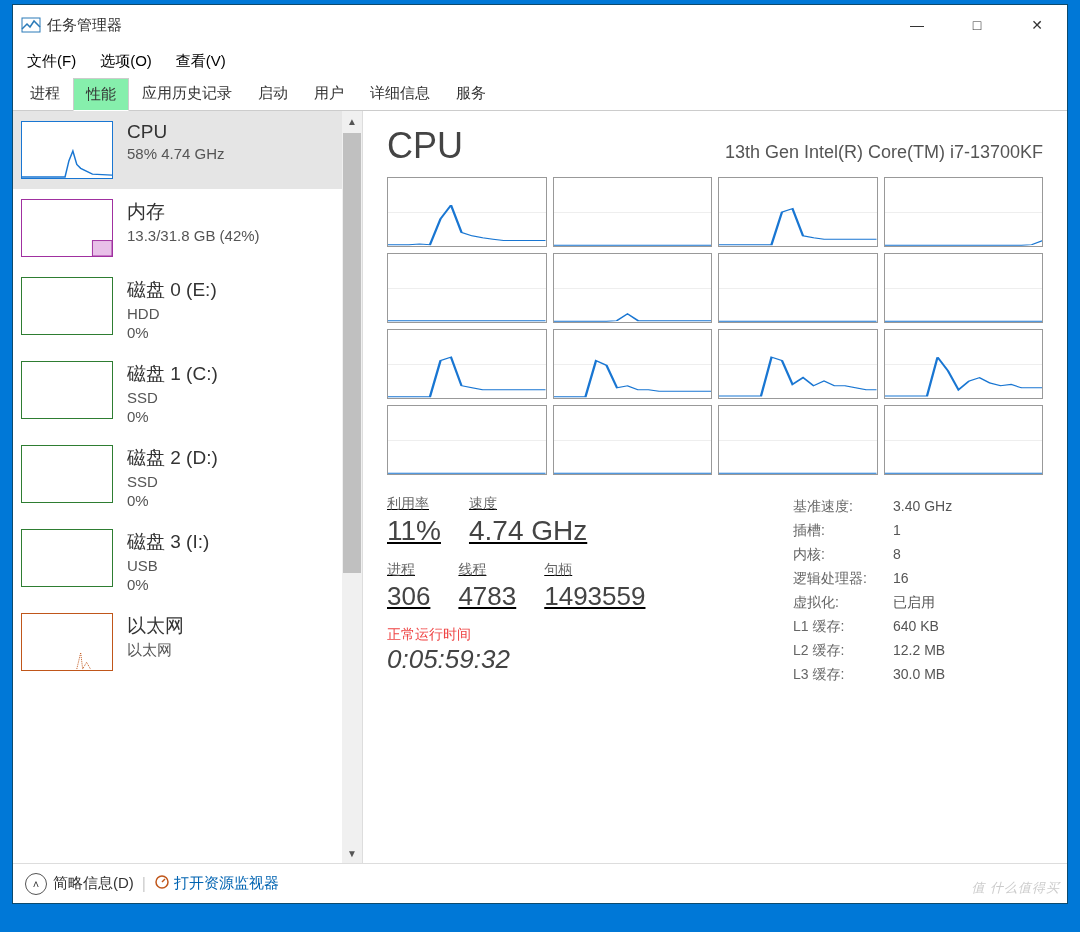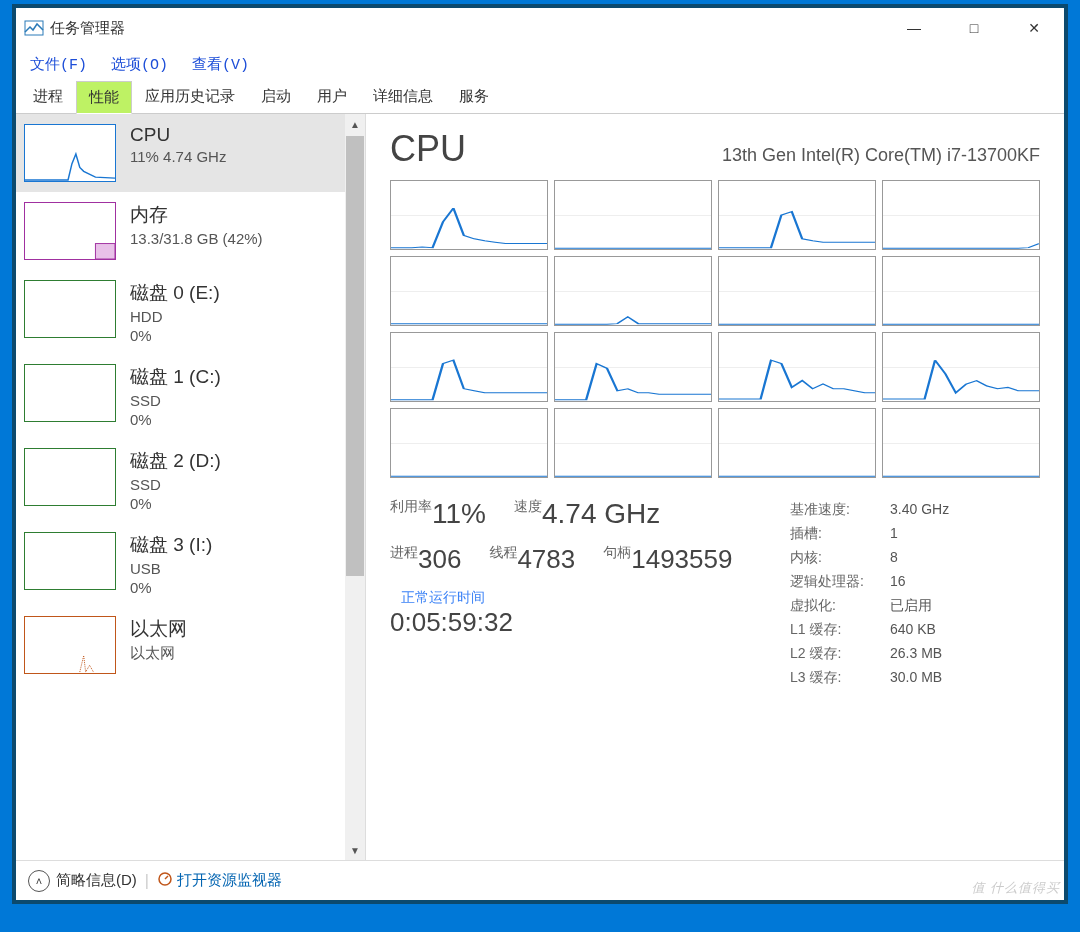--- a/index.html
+++ b/index.html
@@ -1,27 +1,27 @@
 <!DOCTYPE html>
 <html><head>
 <meta charset="utf-8">
 <style>
 * { box-sizing: border-box; margin: 0; padding: 0; }
 body { font-family: "Microsoft YaHei", "Segoe UI", sans-serif; background: #0078d7; width: 1080px; height: 932px; overflow: hidden; position: relative; }
-.window { position: absolute; top: 4px; left: 12px; right: 12px; bottom: 28px; background: #fff; border: 4px solid #0c4a6e; display: flex; flex-direction: column; }
+.window { position: absolute; top: 4px; left: 12px; right: 12px; bottom: 28px; background: #fff; border: 1px solid #0c4a6e; display: flex; flex-direction: column; }
 .titlebar { height: 40px; display: flex; align-items: center; padding: 0 0 0 8px; }
 .titlebar-icon { width: 20px; height: 16px; margin-right: 6px; }
 .titlebar-text { font-size: 15px; color: #333; flex: 1; }
 .win-controls { display: flex; }
 .win-btn { width: 60px; height: 40px; display: flex; align-items: center; justify-content: center; font-size: 14px; color: #333; }
 .menubar { height: 32px; display: flex; align-items: center; padding: 0 8px; gap: 12px; }
-.menu-item { font-size: 15px; color: #1d4ed8; padding: 2px 6px; font-family: Liberation Mono, monospace; }
+.menu-item { font-size: 15px; color: #000000; padding: 2px 6px; }
 .tabbar { height: 34px; display: flex; align-items: flex-end; border-bottom: 1px solid #ccc; padding: 0 4px; }
 .tab { font-size: 15px; padding: 6px 12px; border: 1px solid transparent; color: #333; }
-.tab.active { border: 1px solid #ccc; border-bottom: 1px solid #fff; background: #bef264; margin-bottom: -1px; }
+.tab.active { border: 1px solid #ccc; border-bottom: 1px solid #fff; background: #86efac; margin-bottom: -1px; }
 .content { flex: 1; display: flex; overflow: hidden; justify-content: flex-end; }
 .sidebar { width: 350px; border-right: 1px solid #ddd; overflow-y: auto; position: relative; }
 .sidebar-scroll { position: absolute; right: 0; top: 0; bottom: 0; width: 20px; background: #f0f0f0; }
 .sidebar-scroll-thumb { position: absolute; width: 18px; left: 1px; top: 22px; height: 440px; background: #c0c0c0; }
 .sidebar-scroll-arrow { position: absolute; width: 20px; height: 20px; display: flex; align-items: center; justify-content: center; font-size: 10px; color: #555; }
 .sidebar-items { padding-right: 20px; }
 .side-item { display: flex; align-items: flex-start; padding: 10px 8px; gap: 14px; }
 .side-item.selected { background: #e5e5e5; }
 .thumb { width: 92px; height: 58px; border: 1px solid #888; position: relative; background: #fff; flex-shrink: 0; }
 .thumb.cpu { border-color: #1976d2; }
@@ -38,29 +38,29 @@
 .main-subtitle { font-size: 18px; color: #555; }
 .chart-labels { display: flex; justify-content: space-between; font-size: 13px; color: #666; margin-bottom: 4px; }
 .core-grid { display: grid; grid-template-columns: repeat(4, 1fr); gap: 6px; margin-bottom: 20px; }
 .core { height: 70px; border: 1px solid #999; position: relative; background: #fff; overflow: hidden; }
 .core .gridline { position: absolute; width: 100%; height: 1px; background: #eee; }
 .core svg { position: absolute; bottom: 0; left: 0; width: 100%; height: 100%; }
 .stats { display: flex; gap: 30px; }
 .stats-left { flex: 1; }
 .stats-right { min-width: 250px; }
 .stat-group { display: flex; gap: 28px; margin-bottom: 14px; }
-.stat-block { display: flex; flex-direction: row; }
+.stat-block { display: flex; flex-direction: column; text-decoration: underline; }
 .stat-label { font-size: 14px; color: #666; margin-bottom: 2px; }
 .stat-value { font-size: 28px; color: #444; }
 .stat-block.small .stat-value { font-size: 26px; }
 .detail-row { display: flex; font-size: 14px; color: #555; padding: 3px 0; }
 .detail-label { width: 100px; color: #666; }
 .detail-value { color: #555; }
-.uptime-label { font-size: 14px; color: #3b82f6; margin-top: 4px; margin-left: 11px; }
-.uptime-value { font-size: 26px; color: #444; }
+.uptime-label { font-size: 14px; color: #ef4444; margin-top: 4px; }
+.uptime-value { font-size: 26px; color: #444; font-style: italic; }
 .footer { height: 40px; border-top: 1px solid #ddd; display: flex; align-items: center; padding: 0 12px; gap: 8px; }
 .footer-btn { display: flex; align-items: center; gap: 6px; font-size: 15px; color: #333; }
 .footer-sep { color: #ccc; }
 .footer-link { color: #0063b1; display: flex; align-items: flex-end; gap: 4px; }
 .watermark { position: absolute; right: 20px; bottom: 35px; font-size: 13px; color: #aaa; letter-spacing: 1px; pointer-events: none; opacity: 0.6; font-style: italic; }
 .chevron-circle { width: 22px; height: 22px; border: 1px solid #555; border-radius: 50%; display: flex; align-items: center; justify-content: center; font-size: 11px; }
 </style>
 </head>
 <body>
 
@@ -102,21 +102,21 @@
     <div class="sidebar">
       <div class="sidebar-items">
         <div class="side-item selected">
           <div class="thumb cpu">
             <svg viewBox="0 0 92 58" preserveAspectRatio="none">
                 <polyline points="0,57 44,57 48,40 52,30 56,44 60,48 72,54 92,55" fill="none" stroke="#1976d2" stroke-width="1.5"></polyline>
               </svg>
           </div>
           <div class="side-info">
             <span class="side-title">CPU</span>
-            <span class="side-sub">11% 4.74 GHz</span>
+            <span class="side-sub">58% 4.74 GHz</span>
           </div>
         </div>
         <div class="side-item">
           <div class="thumb mem">
             <svg viewBox="0 0 92 58" preserveAspectRatio="none">
                 <rect x="72" y="42" width="20" height="16" fill="#e8c0e8" stroke="#a030a0" stroke-width="1"></rect>
               </svg>
           </div>
           <div class="side-info">
             <span class="side-title">内存</span>
@@ -327,21 +327,21 @@
             <div class="detail-row">
               <span class="detail-label">虚拟化:</span>
               <span class="detail-value">已启用</span>
             </div>
             <div class="detail-row">
               <span class="detail-label">L1 缓存:</span>
               <span class="detail-value">640 KB</span>
             </div>
             <div class="detail-row">
               <span class="detail-label">L2 缓存:</span>
-              <span class="detail-value">26.3 MB</span>
+              <span class="detail-value">12.2 MB</span>
             </div>
             <div class="detail-row">
               <span class="detail-label">L3 缓存:</span>
               <span class="detail-value">30.0 MB</span>
             </div>
           </div>
       </div>
     </div>
 
   </div>

